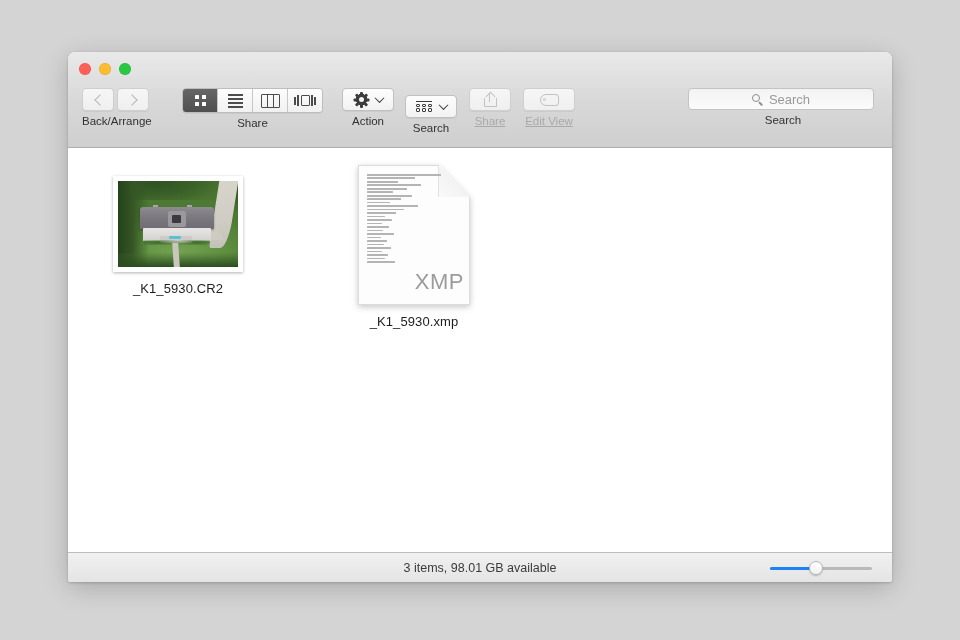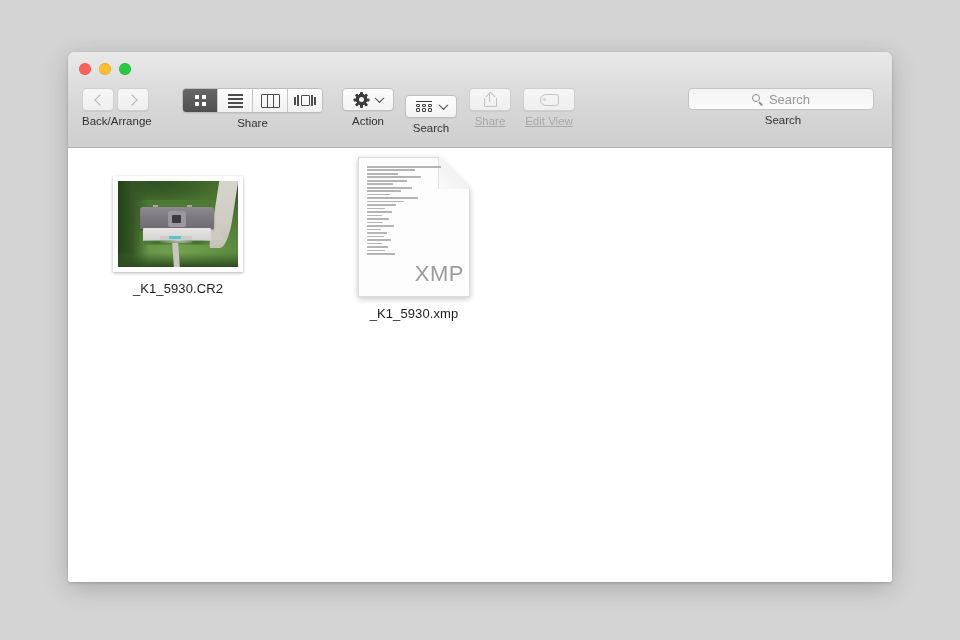--- a/index.html
+++ b/index.html
@@ -378,21 +378,21 @@
   .ph-path {
     position: absolute; left: 46%; top: 72%;
     width: 5%; height: 28%;
     background: #c9c6be;
     transform: skewX(4deg);
   }
 
   
   .doc-icon {
     width: 112px; height: 140px;
-    margin: 1px auto;
+    margin: 9px auto;
     position: relative;
     filter: drop-shadow(0 2px 3px rgba(0,0,0,0.22));
   }
   .doc-body {
     position: absolute; inset: 0;
     background: #fdfdfd;
     border: 1px solid #dcdcdc;
     box-sizing: border-box;
     clip-path: polygon(0 0, 72% 0, 100% 23%, 100% 100%, 0 100%);
   }
@@ -667,14 +667,22 @@
             <i style="width:17%"></i>
 
         </div>
         <div class="doc-ext">XMP</div>
       </div>
       <div class="item-name">_K1_5930.xmp</div>
     </div>
 
   </div>
 
+  <div class="statusbar">
+    <div class="status-text">3 items, 98.01 GB available</div>
+    <div class="zoom-slider">
+      <div class="zs-track"></div>
+      <div class="zs-fill" id="zs-fill" style="width: 45%; background: rgb(29, 130, 245);"></div>
+      <div class="zs-thumb" id="zs-thumb" style="left: calc(45% - 7px);"></div>
+    </div>
+  </div>
 
 </div>
 
 </body></html>

